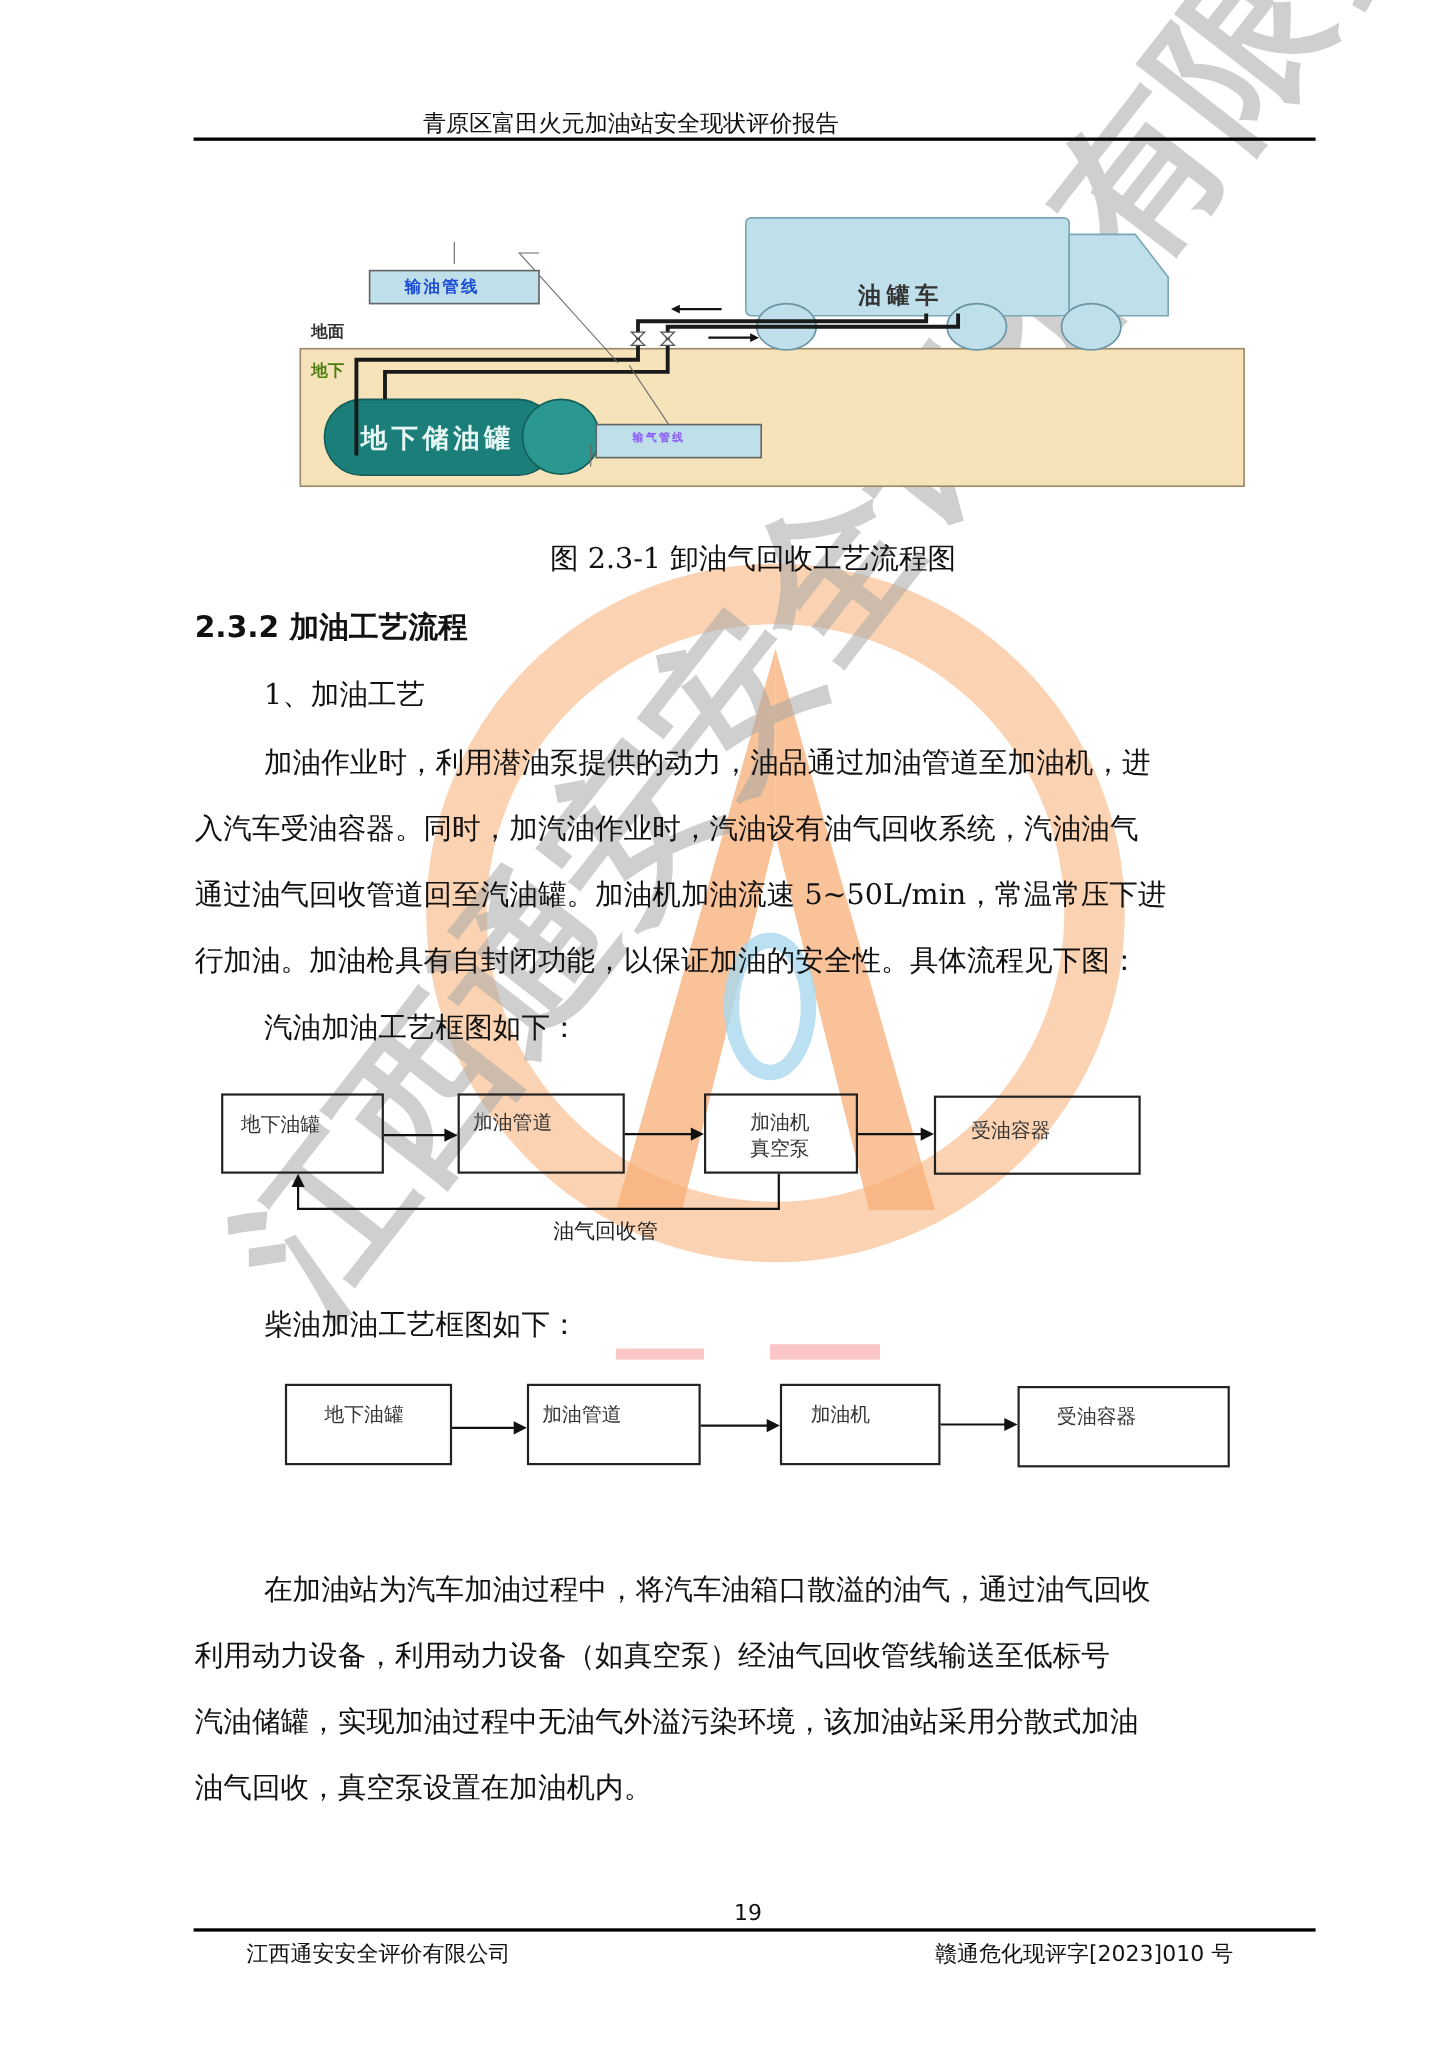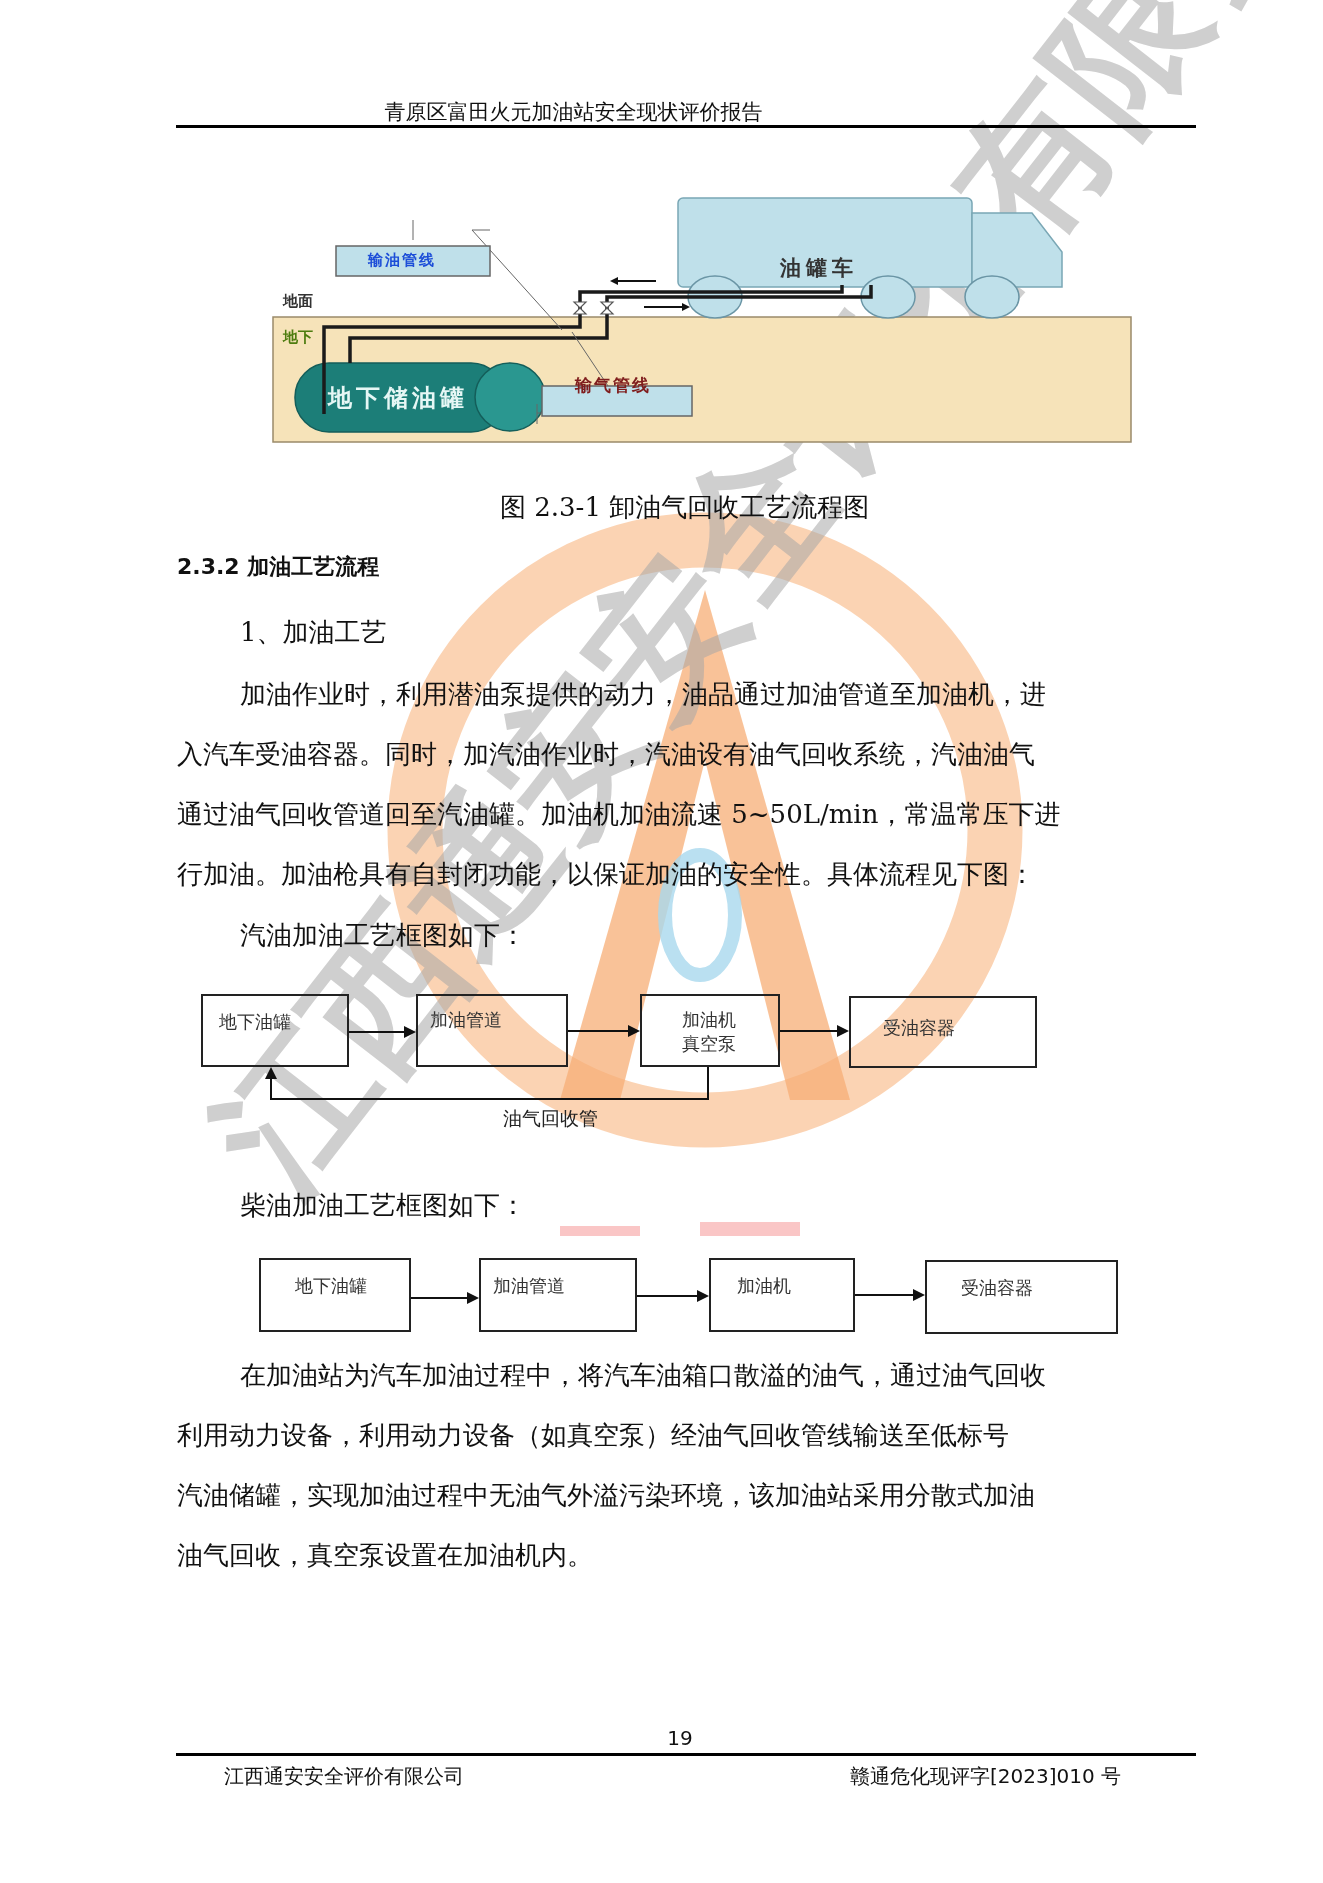--- a/index.html
+++ b/index.html
@@ -3,21 +3,21 @@
 <meta charset="utf-8">
 <style>
   html, body { margin:0; padding:0; background:#ffffff; }
   body { width:1323px; height:1883px; position:relative; overflow:hidden;
          font-family:"DejaVu Serif","Liberation Serif",serif; color:#111; }
   .abs { position:absolute; }
   .hdr-text { left:0; width:1147px; top:98px; text-align:center; font-size:21px;
               font-family:"DejaVu Sans","Liberation Sans",sans-serif; letter-spacing:0px; }
   .rule { background:#000; height:3px; }
   .body-text { font-size:26px; line-height:60px; white-space:nowrap; }
-  .heading { font-size:22px; font-weight:bold; font-family:"DejaVu Sans","Liberation Sans",sans-serif;text-align:center; }
+  .heading { font-size:27px; font-weight:bold; font-family:"DejaVu Sans","Liberation Sans",sans-serif;text-align:center; }
   .caption { font-size:26px; }
   .watermark { pointer-events:none; }
   .fbox { position:absolute; border:2px solid #222; background:transparent; box-sizing:border-box;
           font-size:18px; font-family:"DejaVu Serif","Liberation Serif",serif; color:#333; }
   .fbox span { position:absolute; white-space:nowrap; }
   .ret { color:#888; font-size:14px; }
   .footer-text { font-size:20px; font-family:"DejaVu Sans","Liberation Sans",sans-serif; }
   .diag-label { position:absolute; font-weight:bold; font-family:"DejaVu Sans","Liberation Sans",sans-serif; }
 </style>
 </head>
@@ -83,21 +83,21 @@
       <polyline points="322,136 348,150 360,163 275,160" fill="none" stroke="#666" stroke-width="0"></polyline>
       <polyline points="300,140 360,232 275,232" fill="none" stroke="#666" stroke-width="0"></polyline>
       <polyline points="312,152 366,233 277,233" fill="none" stroke="#666" stroke-width="1"></polyline>
       <line x1="277" y1="224" x2="277" y2="244" stroke="#666" stroke-width="1"></line>
 
       <rect x="76" y="66" width="154" height="30" fill="#bfe0ea" stroke="#666" stroke-width="1.5"></rect>
       <rect x="282" y="206" width="150" height="30" fill="#bfe0ea" stroke="#666" stroke-width="1.5"></rect>
     </svg>
     <span class="diag-label" style="left:520px;top:48px;font-size:21px;color:#333;letter-spacing:5px;margin-top:26px;">油罐车</span>
     <span class="diag-label" style="left:108px;top:71px;font-size:15px;color:#1d4ed8;letter-spacing:2px;">输油管线</span>
-    <span class="diag-label" style="left:315px;top:194px;font-size:17px;color:#7f1d1d;letter-spacing:2px;">输气管线</span>
+    <span class="diag-label" style="left:315px;top:211px;font-size:10px;color:#8b5cf6;letter-spacing:2px;">输气管线</span>
     <span class="diag-label" style="left:23px;top:112px;font-size:15px;color:#333;">地面</span>
     <span class="diag-label" style="left:23px;top:148px;font-size:15px;color:#4d7c0f;">地下</span>
     <span class="diag-label" style="left:68px;top:202px;font-size:24px;color:#e6f7f5;letter-spacing:4px;">地下储油罐</span>
   </div>
 
   <div class="abs caption" style="left:500px;top:490px;">图 2.3-1 卸油气回收工艺流程图</div>
 
   <div class="abs heading" style="left:177px;top:552px;">2.3.2 加油工艺流程</div>
 
   <div class="abs body-text" style="left:240px;top:602px;">1、加油工艺</div>
@@ -192,21 +192,21 @@
     </div>
     <div class="fbox" style="left:925px;top:1260px;width:193px;height:74px;">
       <span style="left:34px;top:14px;">
           <span>受油容器</span>
           <span class="ret">↵</span>
         </span>
     </div>
   </div>
 
 
-  <div class="abs body-text" style="left:177px;top:1345px;">
+  <div class="abs body-text" style="left:177px;top:1416px;">
     <div style="padding-left:63px;">在加油站为汽车加油过程中，将汽车油箱口散溢的油气，通过油气回收</div>
     <div>利用动力设备，利用动力设备（如真空泵）经油气回收管线输送至低标号</div>
     <div>汽油储罐，实现加油过程中无油气外溢污染环境，该加油站采用分散式加油</div>
     <div>油气回收，真空泵设置在加油机内。</div>
   </div>
 
   <div class="abs" style="left:0;width:1360px;text-align:center;top:1726px;font-size:20px;font-family:'DejaVu Sans','Liberation Sans',sans-serif;">19</div>
   <div class="abs rule" style="left:176px;top:1753px;width:1020px;"></div>
   <div class="abs footer-text" style="left:224px;top:1763px;">江西通安安全评价有限公司</div>
   <div class="abs footer-text" style="left:850px;top:1763px;">赣通危化现评字[2023]010 号</div>

